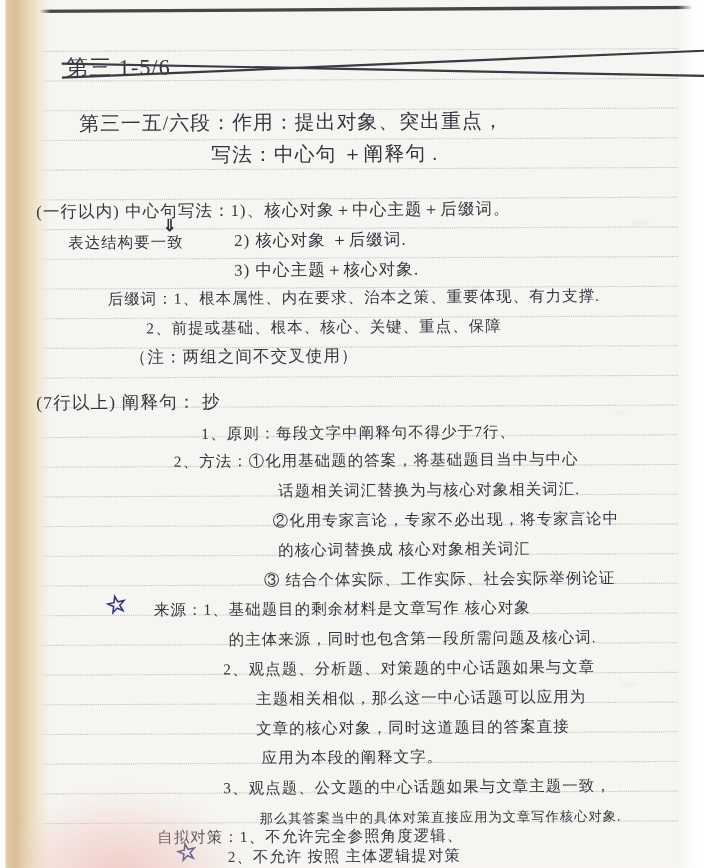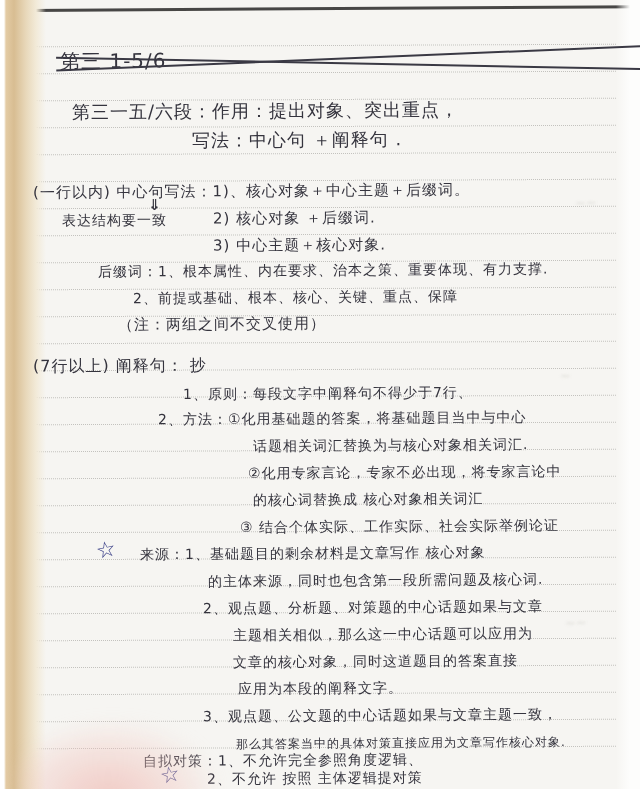--- a/index.html
+++ b/index.html
@@ -22,21 +22,21 @@
   }
   .top-rule{
     position:absolute;left:28px;top:7px;width:620px;height:3px;
     background:#474645;transform:rotate(-0.35deg);border-radius:2px;
   }
   .ruled-lines{position:absolute;inset:0;pointer-events:none;}
   .rule{
     position:absolute;left:36px;width:580px;height:0;
     border-top:1px dotted #c3c2be;transform:rotate(-0.25deg);
   }
-  .hand-layer{position:absolute;inset:0;}
+  .hand-layer{position:absolute;inset:0;font-family:Liberation Serif, serif;}
   .hline{
     position:absolute;white-space:nowrap;color:#35343e;
     letter-spacing:1px;font-weight:500;transform:rotate(-0.4deg);
   }
   .strike{position:relative;}
   .strike::before,.strike::after{
     content:"";position:absolute;left:-4px;right:-6px;height:2px;background:#3a3944;
   }
   .strike::before{top:38%;transform:rotate(-2deg);}
   .strike::after{top:64%;transform:rotate(1.5deg);}

